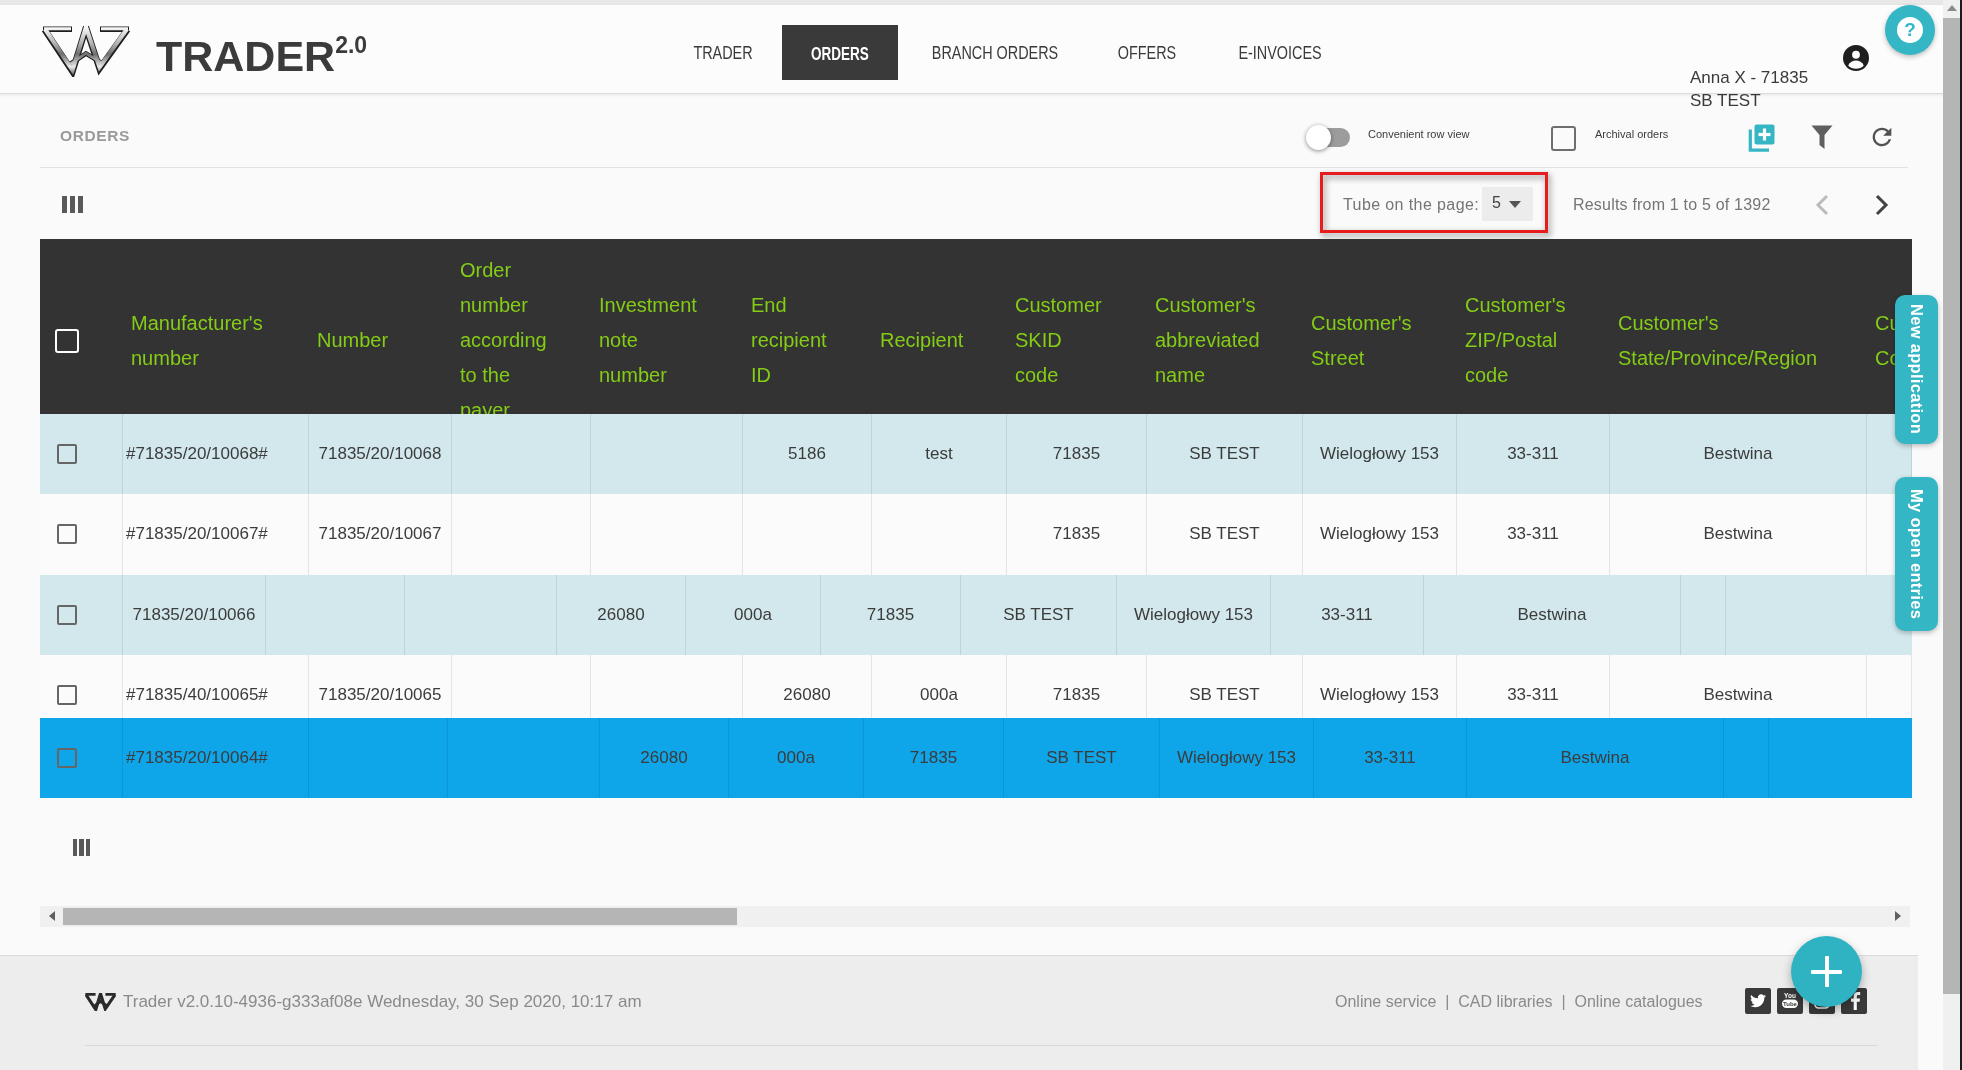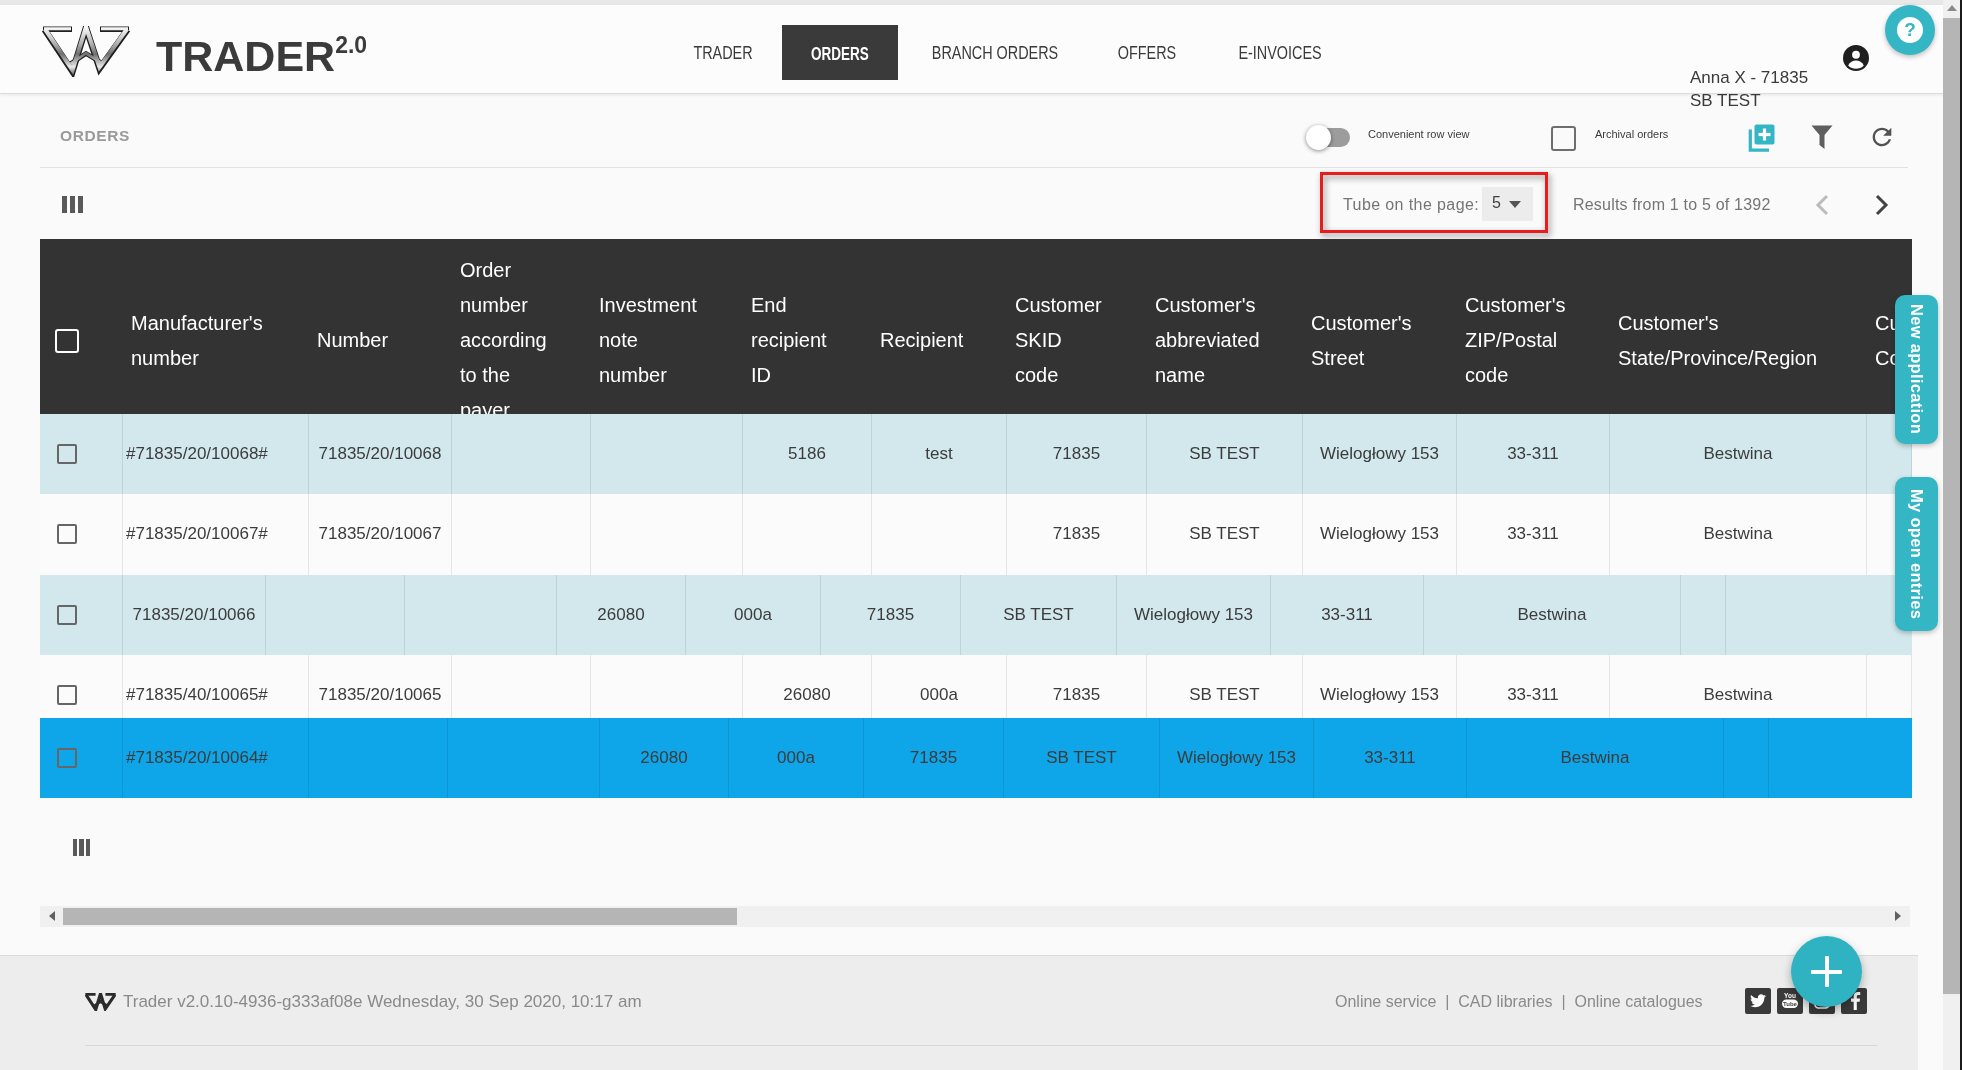--- a/index.html
+++ b/index.html
@@ -22,21 +22,21 @@
 #colicon2{left:73px;top:839px;width:17px;height:17px;}
 .colbars{background:linear-gradient(90deg,#595959 0 26%,transparent 26% 37%,#595959 37% 63%,transparent 63% 74%,#595959 74% 100%);width:100%;height:100%;}
 #redbox{left:1320px;top:172px;width:228px;height:61px;border:3.5px solid #e71c1c;filter:drop-shadow(2px 3px 3px rgba(0,0,0,.45));}
 #linestxt{left:1343px;top:196px;font-size:16px;color:#757575;letter-spacing:.4px;}
 #sel5{left:1482px;top:187px;width:51px;height:34px;background:#ececec;}
 #sel5 span{position:absolute;left:10px;top:7px;font-size:16px;color:#3f3f3f;}
 #sel5 .tri{position:absolute;left:27px;top:14px;width:0;height:0;border-left:6.5px solid transparent;border-right:6.5px solid transparent;border-top:7px solid #555;}
 #results{left:1573px;top:196px;font-size:16px;color:#757575;letter-spacing:.2px;}
 #table{left:40px;top:239px;width:1872px;height:577px;overflow:hidden;}
 #thead{position:absolute;left:0;top:0;width:1872px;height:175px;background:#333333;display:flex;}
-.th{height:203px;display:flex;flex-direction:column;justify-content:center;padding-left:8px;color:#ffffff;font-size:20px;line-height:35px;flex:none;}
+.th{height:203px;display:flex;flex-direction:column;justify-content:center;padding-left:8px;color:#84cc16;font-size:20px;line-height:35px;flex:none;}
 .row{position:absolute;left:0;width:1872px;height:80.3px;display:flex;}
 .td{height:100%;display:flex;align-items:center;justify-content:center;font-size:17px;color:#3c3c3c;border-right:1px solid rgba(0,0,0,.085);flex:none;}
 .td.l{justify-content:flex-start;padding-left:3px;font-size:17px;}
 .hcb{width:24px;height:24px;border:2px solid #fdfdfd;border-radius:3px;margin-left:7px;}
 .rcb{width:20px;height:20px;border:2px solid #666;border-radius:2px;margin-left:17px;}
 .tdcb{border-right:1px solid rgba(0,0,0,.085);display:flex;align-items:center;flex:none;}
 #hscroll{left:40px;top:906px;width:1870px;height:21px;background:#f0f0f0;}
 #hthumb{position:absolute;left:23px;top:2px;width:674px;height:17px;background:#b5b5b5;}
 .arrL{position:absolute;left:9px;top:5px;width:0;height:0;border-top:5.5px solid transparent;border-bottom:5.5px solid transparent;border-right:6px solid #606060;}
 .arrR{position:absolute;right:9px;top:5px;width:0;height:0;border-top:5.5px solid transparent;border-bottom:5.5px solid transparent;border-left:6px solid #606060;}

